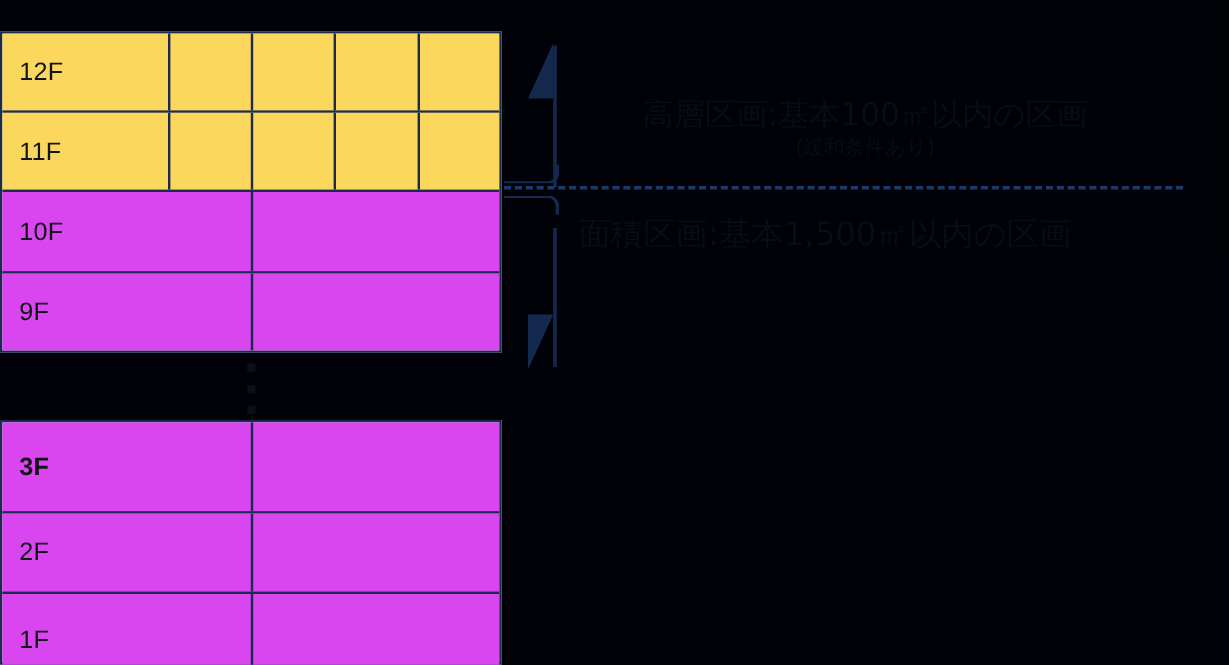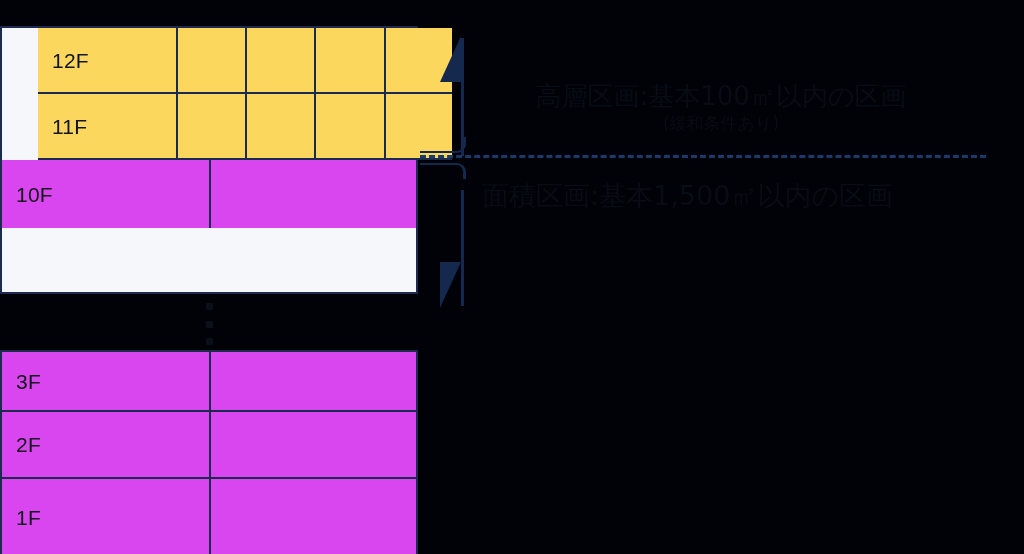--- a/index.html
+++ b/index.html
@@ -32,21 +32,21 @@
     background: #f5f7fa;
   }
   .floor-row {
     display: flex;
     box-sizing: border-box;
     width: 100%;
     border-bottom: 2px solid #1b2a4f;
   }
   .floor-row:last-child { border-bottom: none; }
 
-  .floor-row.high { background: #fbd75e; margin-left: 36px; }
+  .floor-row.high { background: #fbd75e; }
   .floor-row.low  { background: #d946ef; }
 
   .cell {
     box-sizing: border-box;
     border-right: 2px solid #1b2a4f;
     height: 100%;
     display: flex;
     align-items: center;
   }
   .cell:last-child { border-right: none; }
@@ -198,31 +198,37 @@
       <div class="cell c-w5"></div>
     </div>
 
     <div class="floor-row low" style="height:68px;">
       <div class="cell c-a">
         <span class="cell-label">10F</span>
       </div>
       <div class="cell c-b"></div>
     </div>
 
+    <div class="floor-row low" style="height:64px;">
+      <div class="cell c-a">
+        <span class="cell-label">9F</span>
+      </div>
+      <div class="cell c-b"></div>
+    </div>
   </div>
 
   <div id="ellipsis" style="top:303px; height:42px;">
     <span class="dot"></span>
     <span class="dot"></span>
     <span class="dot"></span>
   </div>
 
   <div class="floor-table" id="lower-table" style="top:350px; width:418px; height:204px;">
 
-    <div class="floor-row low" style="height:60px;">
+    <div class="floor-row low" style="height:76px;font-weight:bold;">
       <div class="cell c-a">
         <span class="cell-label">3F</span>
       </div>
       <div class="cell c-b"></div>
     </div>
 
     <div class="floor-row low" style="height:67px;">
       <div class="cell c-a">
         <span class="cell-label">2F</span>
       </div>

